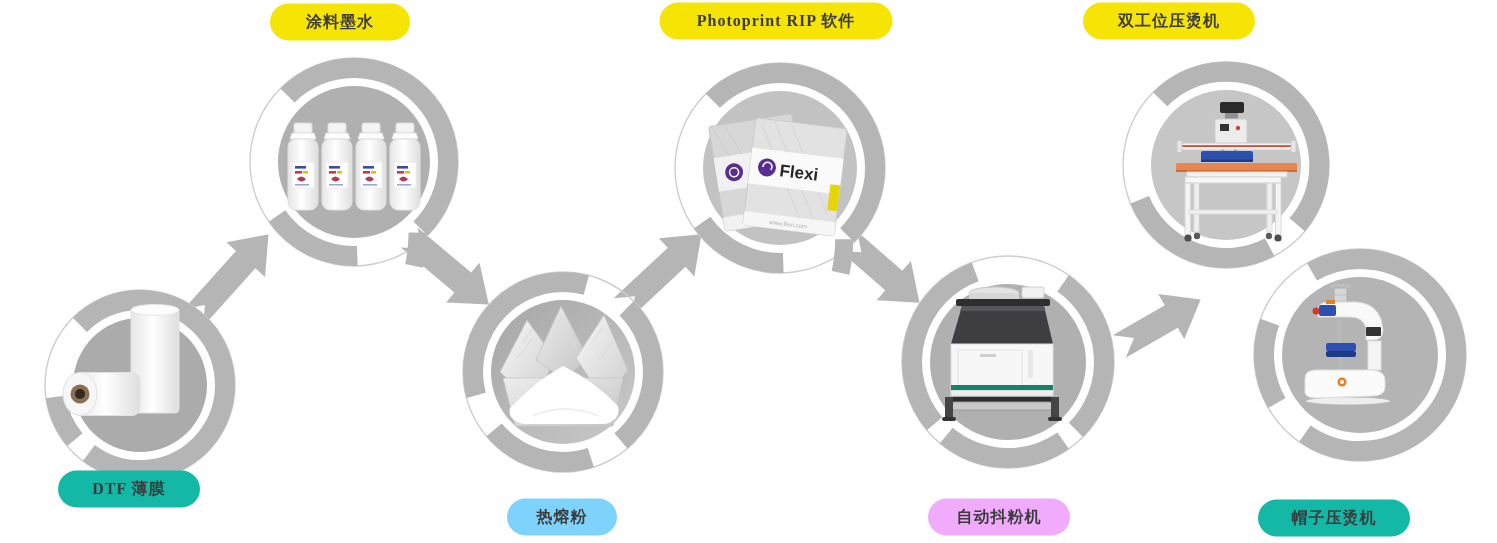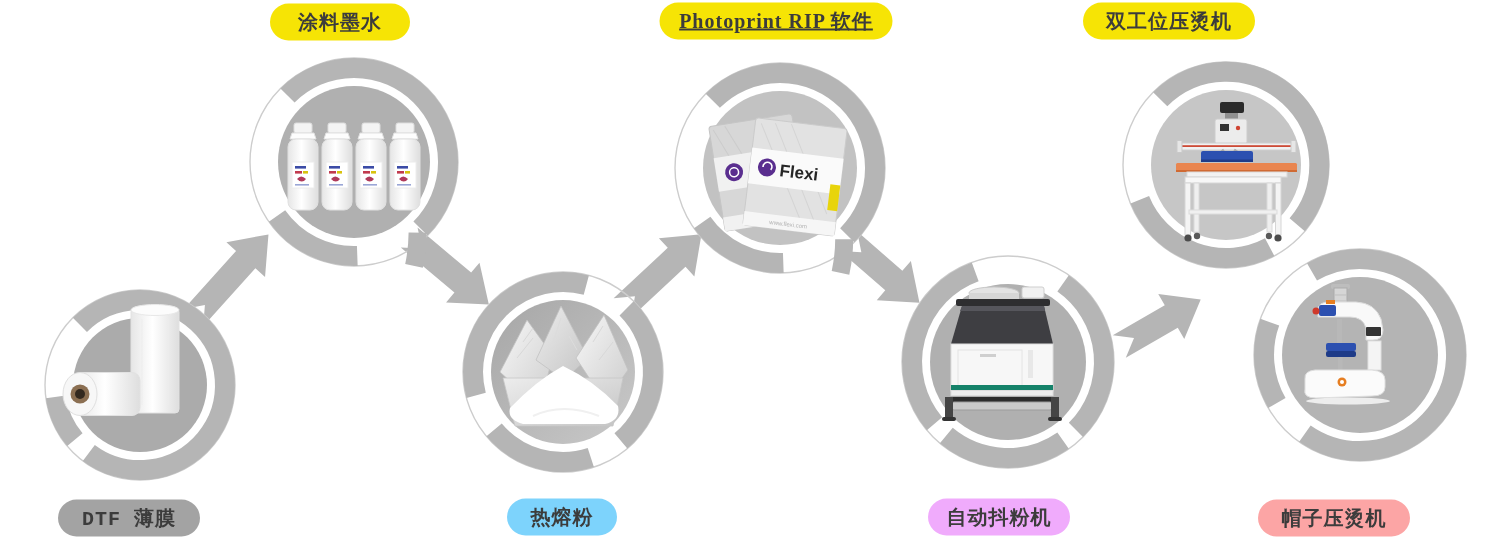--- a/index.html
+++ b/index.html
@@ -1,21 +1,21 @@
 <!DOCTYPE html>
 <html><head>
 <meta charset="utf-8">
 <style>
   html,body{margin:0;padding:0;background:#ffffff;}
   .stage{position:relative;width:1497px;height:543px;background:#fff;overflow:hidden;
          font-family:"Liberation Serif","DejaVu Serif",serif;}
   #diagram-svg{position:absolute;left:0;top:0;}
   .pill{position:absolute;transform:translate(-50%,-50%);z-index:2;
         height:37px;border-radius:19px;display:flex;align-items:center;justify-content:center;
-        font-weight:bold;font-size:20px;letter-spacing:1px;white-space:nowrap;
+        font-weight:bold;font-size:16px;letter-spacing:1px;white-space:nowrap;
         padding:0 12px;box-sizing:border-box;}
 </style>
 </head>
 <body>
 
 <div class="stage">
   <svg id="diagram-svg" width="1497" height="543" viewBox="0 0 1497 543">
       <defs>
   <linearGradient id="gRoll" x1="0" y1="0" x2="1" y2="0">
     <stop offset="0" stop-color="#e6e6e6"></stop>
@@ -235,19 +235,19 @@
    <rect x="-22" y="2" width="4.5" height="18" fill="#b8b8b8"></rect>
    <path d="M-55,24 Q-56,16 -45,15 L12,15 Q25,16 25,25 L25,32 Q25,41 12,41 L-44,43 Q-57,43 -55,34 Z" fill="#fbfbfb" stroke="#dedede"></path>
    <circle cx="-18" cy="27" r="4.5" fill="#e67e22"></circle>
           <circle cx="-18" cy="27" r="2" fill="#ffffff"></circle>
    <ellipse cx="-12" cy="46" rx="42" ry="3.5" fill="#ededed"></ellipse>
         </g>
       </g>
     </svg>
 
   <div class="pill" style="left: 340px; top: 22px; min-width: 140px; background: rgb(246, 228, 5); color: rgb(60, 60, 60);">涂料墨水</div>
-  <div class="pill" style="left: 776px; top: 21px; min-width: 233px; background: rgb(246, 228, 5); color: rgb(60, 60, 60); text-decoration: underline;">Photoprint RIP 软件</div>
+  <div class="pill" style="left: 776px; top: 21px; min-width: 233px; background: rgb(246, 228, 5); color: rgb(60, 60, 60);">Photoprint RIP 软件</div>
   <div class="pill" style="left: 1169px; top: 21px; min-width: 172px; background: rgb(246, 228, 5); color: rgb(60, 60, 60);">双工位压烫机</div>
-  <div class="pill" style="left: 129px; top: 518px; min-width: 142px; background: #a3a3a3; color: rgb(60, 60, 60); font-family: Liberation Mono, monospace;">DTF 薄膜</div>
+  <div class="pill" style="left: 129px; top: 489px; min-width: 142px; background: #14b8a6; color: rgb(60, 60, 60);">DTF 薄膜</div>
   <div class="pill" style="left: 562px; top: 517px; min-width: 110px; background: #7dd3fc; color: rgb(60, 60, 60);">热熔粉</div>
   <div class="pill" style="left: 999px; top: 517px; min-width: 142px; background: #f0abfc; color: rgb(60, 60, 60);">自动抖粉机</div>
-  <div class="pill" style="left: 1334px; top: 518px; min-width: 152px; background: #fca5a5; color: rgb(60, 60, 60);">帽子压烫机</div>
+  <div class="pill" style="left: 1334px; top: 518px; min-width: 152px; background: #14b8a6; color: rgb(60, 60, 60);">帽子压烫机</div>
 </div>
 
 </body></html>

